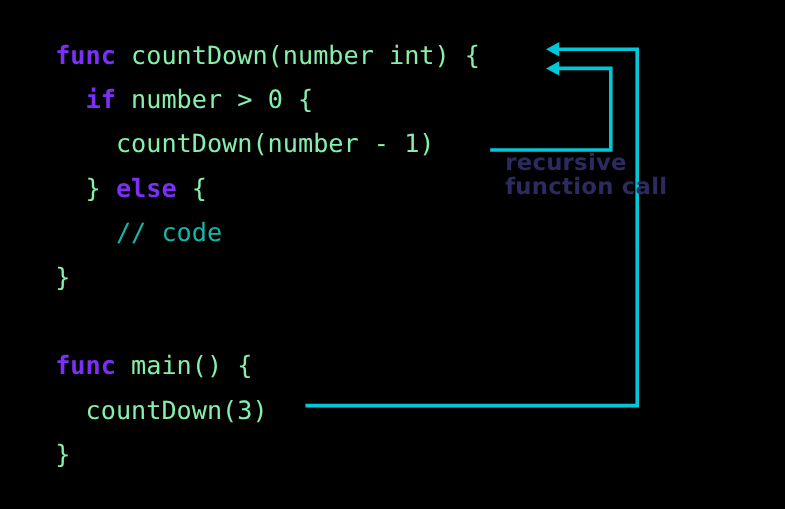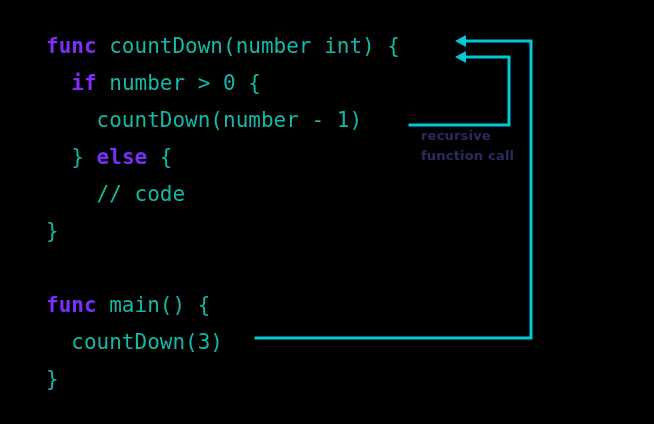--- a/index.html
+++ b/index.html
@@ -24,29 +24,29 @@
     margin: 0;
     font-family: "DejaVu Sans Mono", "Liberation Mono", monospace;
     font-size: 21px;
     line-height: 37px;
     white-space: pre;
     color: #4e4e4e;
     letter-spacing: 0px;
   }
   .ln { display: block; height: 37px; }
   .kw   { color: #7b2ff7; font-weight: 700; }
-  .id   { color: #14b8a6; }
+  .id   { color: #86efac; }
   .cmt  { color: #14b8a6; }
   .blank { color: transparent; }
 
   
   .note {
     position: absolute;
     font-family: "DejaVu Sans", "Liberation Sans", sans-serif;
-    font-size: 13px;
+    font-size: 19px;
     font-weight: 700;
     line-height: 20px;
     color: #2b2b60;
     white-space: pre-line;
     letter-spacing: 0.2px;
   }
   #note-recursive { left: 421px; top: 126px; }
   #note-call      { left: 541px; top: 188px; }
 
   

